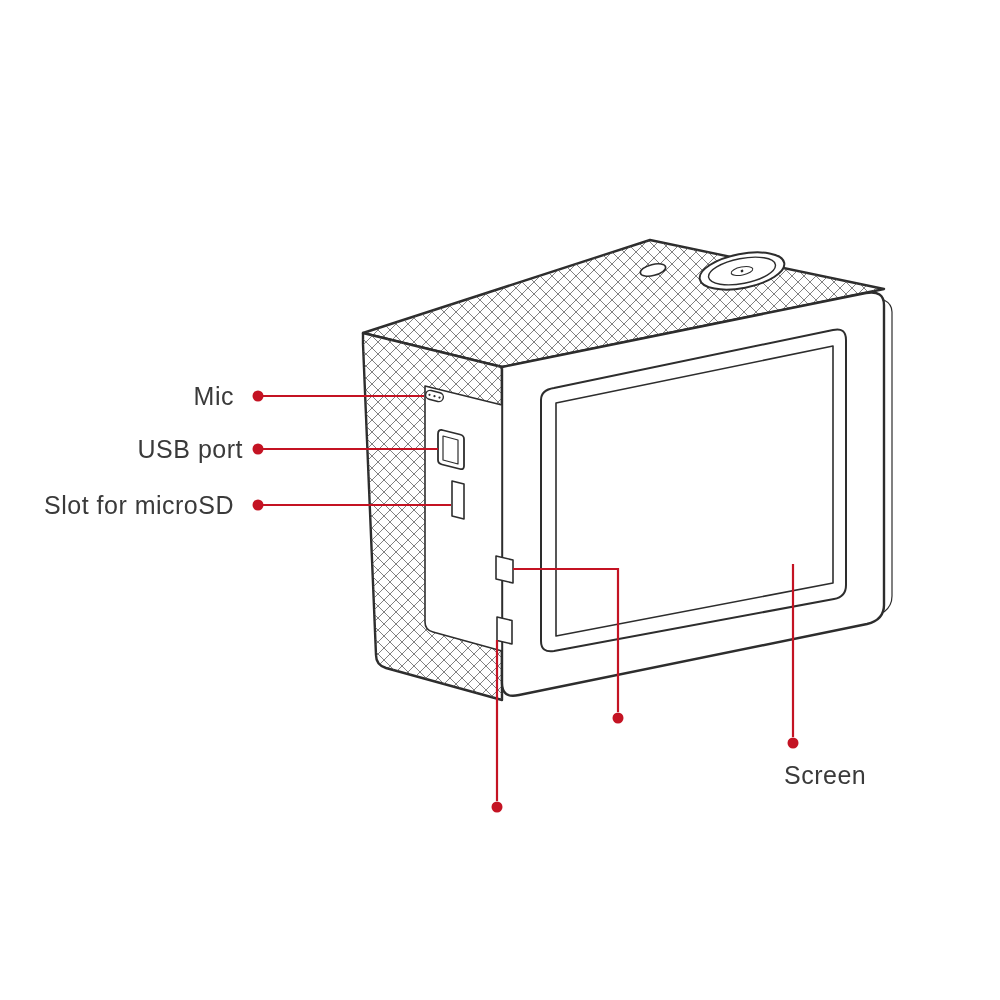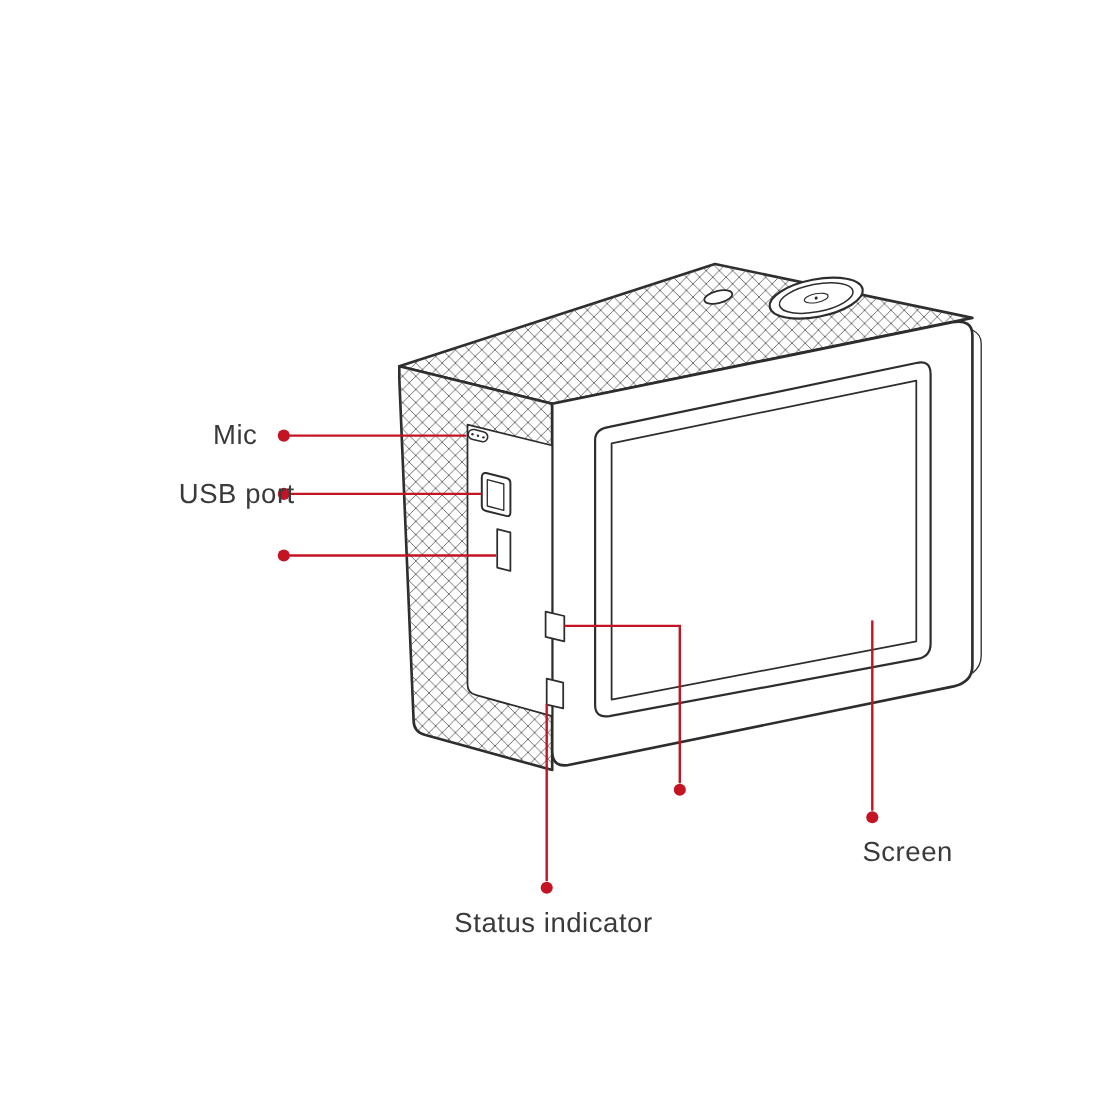--- a/index.html
+++ b/index.html
@@ -121,17 +121,17 @@
         <circle class="callout-dot" cx="793" cy="743" r="5.5"></circle>
       </g>
       <g>
         <line class="callout-line" x1="497" y1="801" x2="497" y2="640"></line>
         <circle class="callout-dot" cx="497" cy="807" r="5.5"></circle>
       </g>
     </g>
   </svg>
 
   <div class="label" style="right:766px; top:381px;">Mic</div>
-  <div class="label" style="right:732px; top:434px;">USB port</div>
+  <div class="label" style="right:757px; top:434px;">USB port</div>
+  <div class="label" style="right:766px; top:490px;">Slot for microSD</div>
   <div class="label left-align" style="left:755px; top:760px;margin-left:29px;">Screen</div>
-  <div class="label left-align" style="left:413px; top:824px;">Status indicator</div>
 
 </div>
 
 </body></html>

